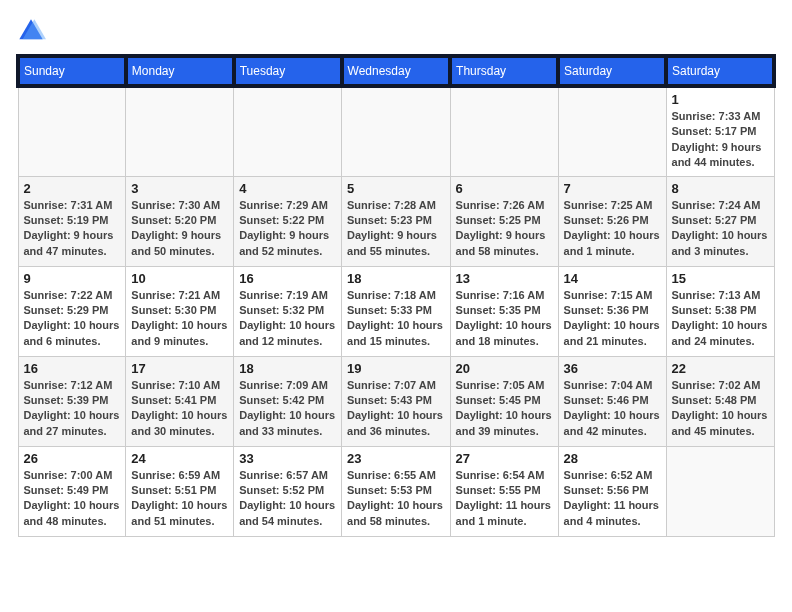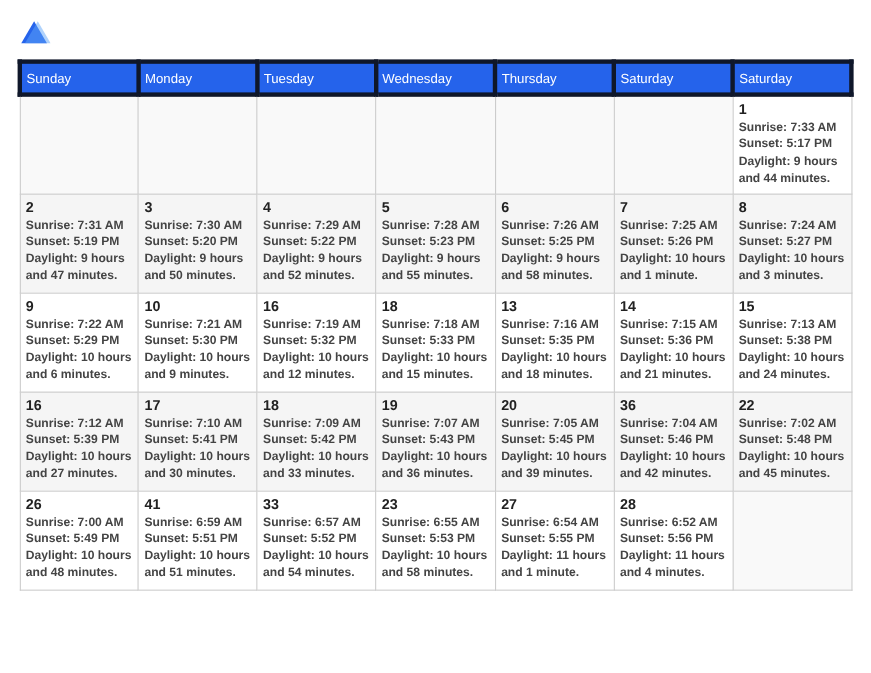--- a/index.html
+++ b/index.html
@@ -223,21 +223,21 @@
           <span class="day-number">22</span>
           <div class="day-info">Sunrise: 7:02 AM<br>Sunset: 5:48 PM<br>Daylight: 10 hours and 45 minutes.</div>
         </td>
       </tr>
       <tr class="week-row">
         <td>
           <span class="day-number">26</span>
           <div class="day-info">Sunrise: 7:00 AM<br>Sunset: 5:49 PM<br>Daylight: 10 hours and 48 minutes.</div>
         </td>
         <td>
-          <span class="day-number">41</span>
+          <span class="day-number">24</span>
           <div class="day-info">Sunrise: 6:59 AM<br>Sunset: 5:51 PM<br>Daylight: 10 hours and 51 minutes.</div>
         </td>
         <td>
           <span class="day-number">33</span>
           <div class="day-info">Sunrise: 6:57 AM<br>Sunset: 5:52 PM<br>Daylight: 10 hours and 54 minutes.</div>
         </td>
         <td>
           <span class="day-number">23</span>
           <div class="day-info">Sunrise: 6:55 AM<br>Sunset: 5:53 PM<br>Daylight: 10 hours and 58 minutes.</div>
         </td>

